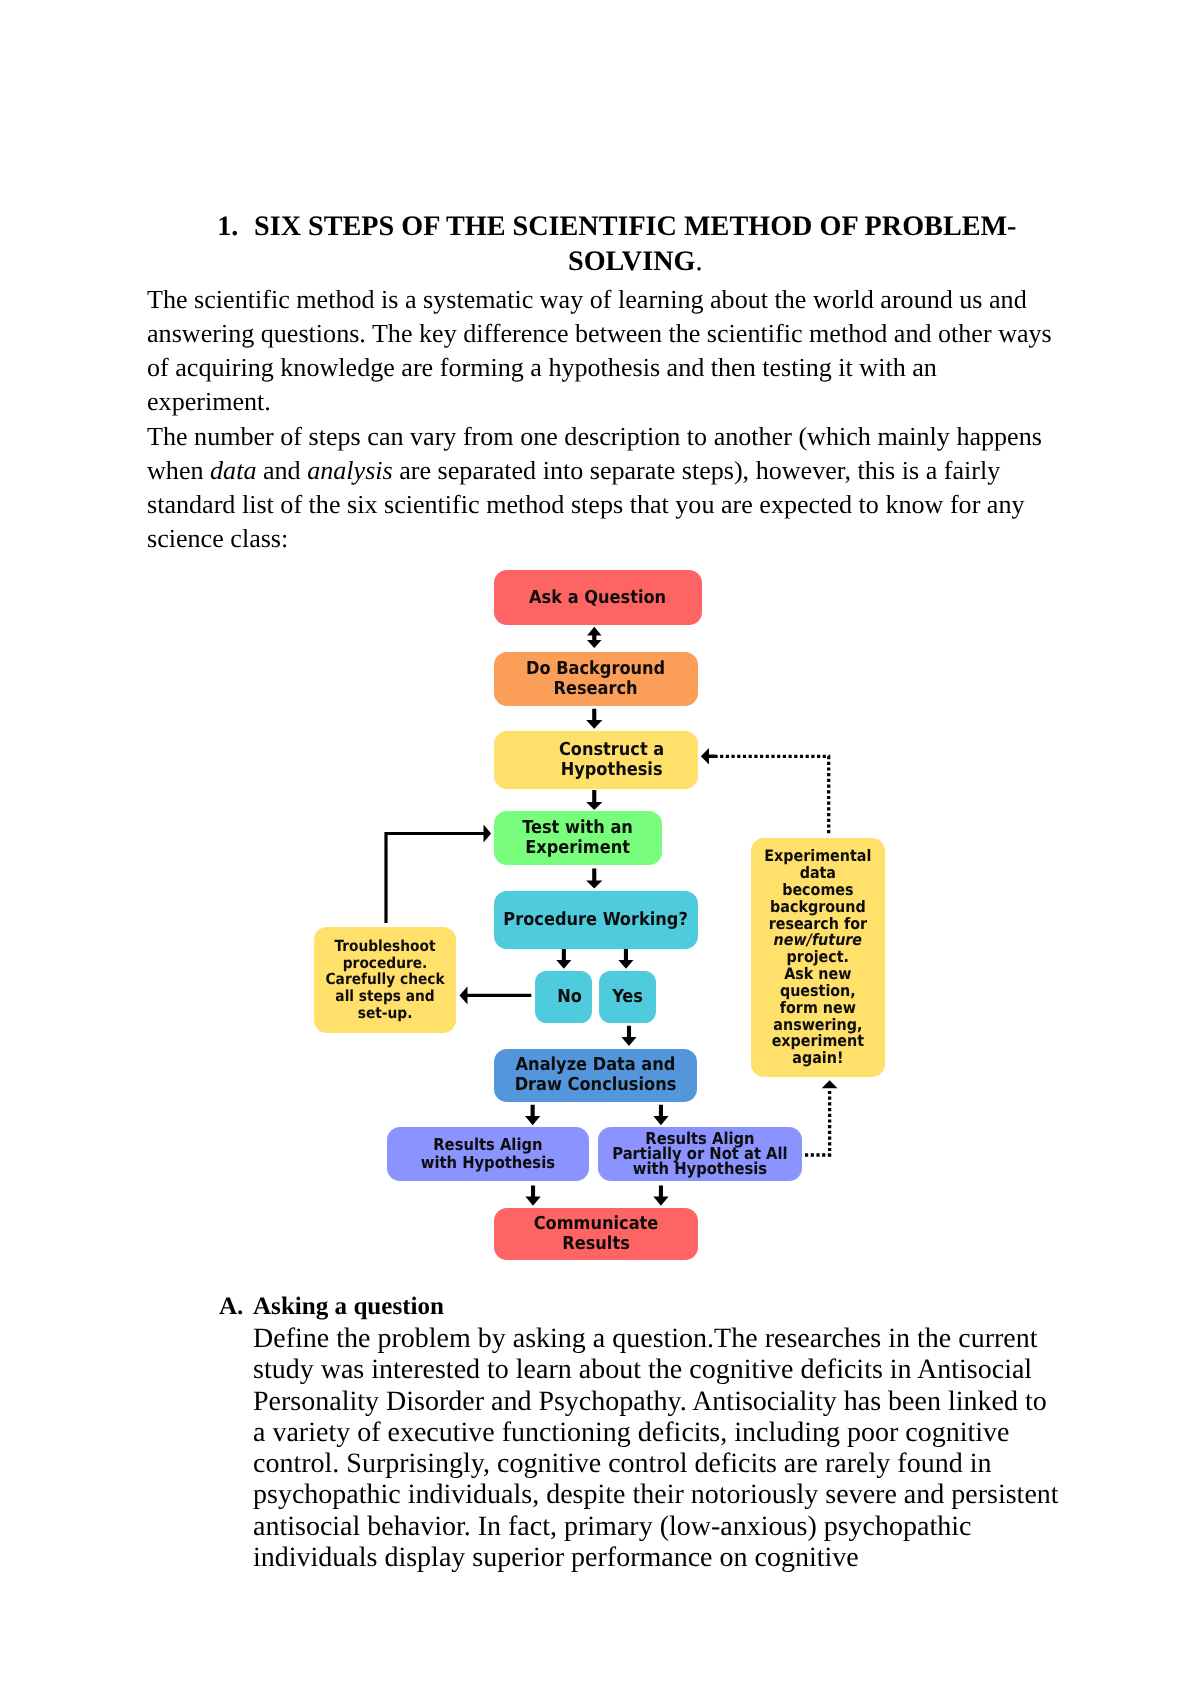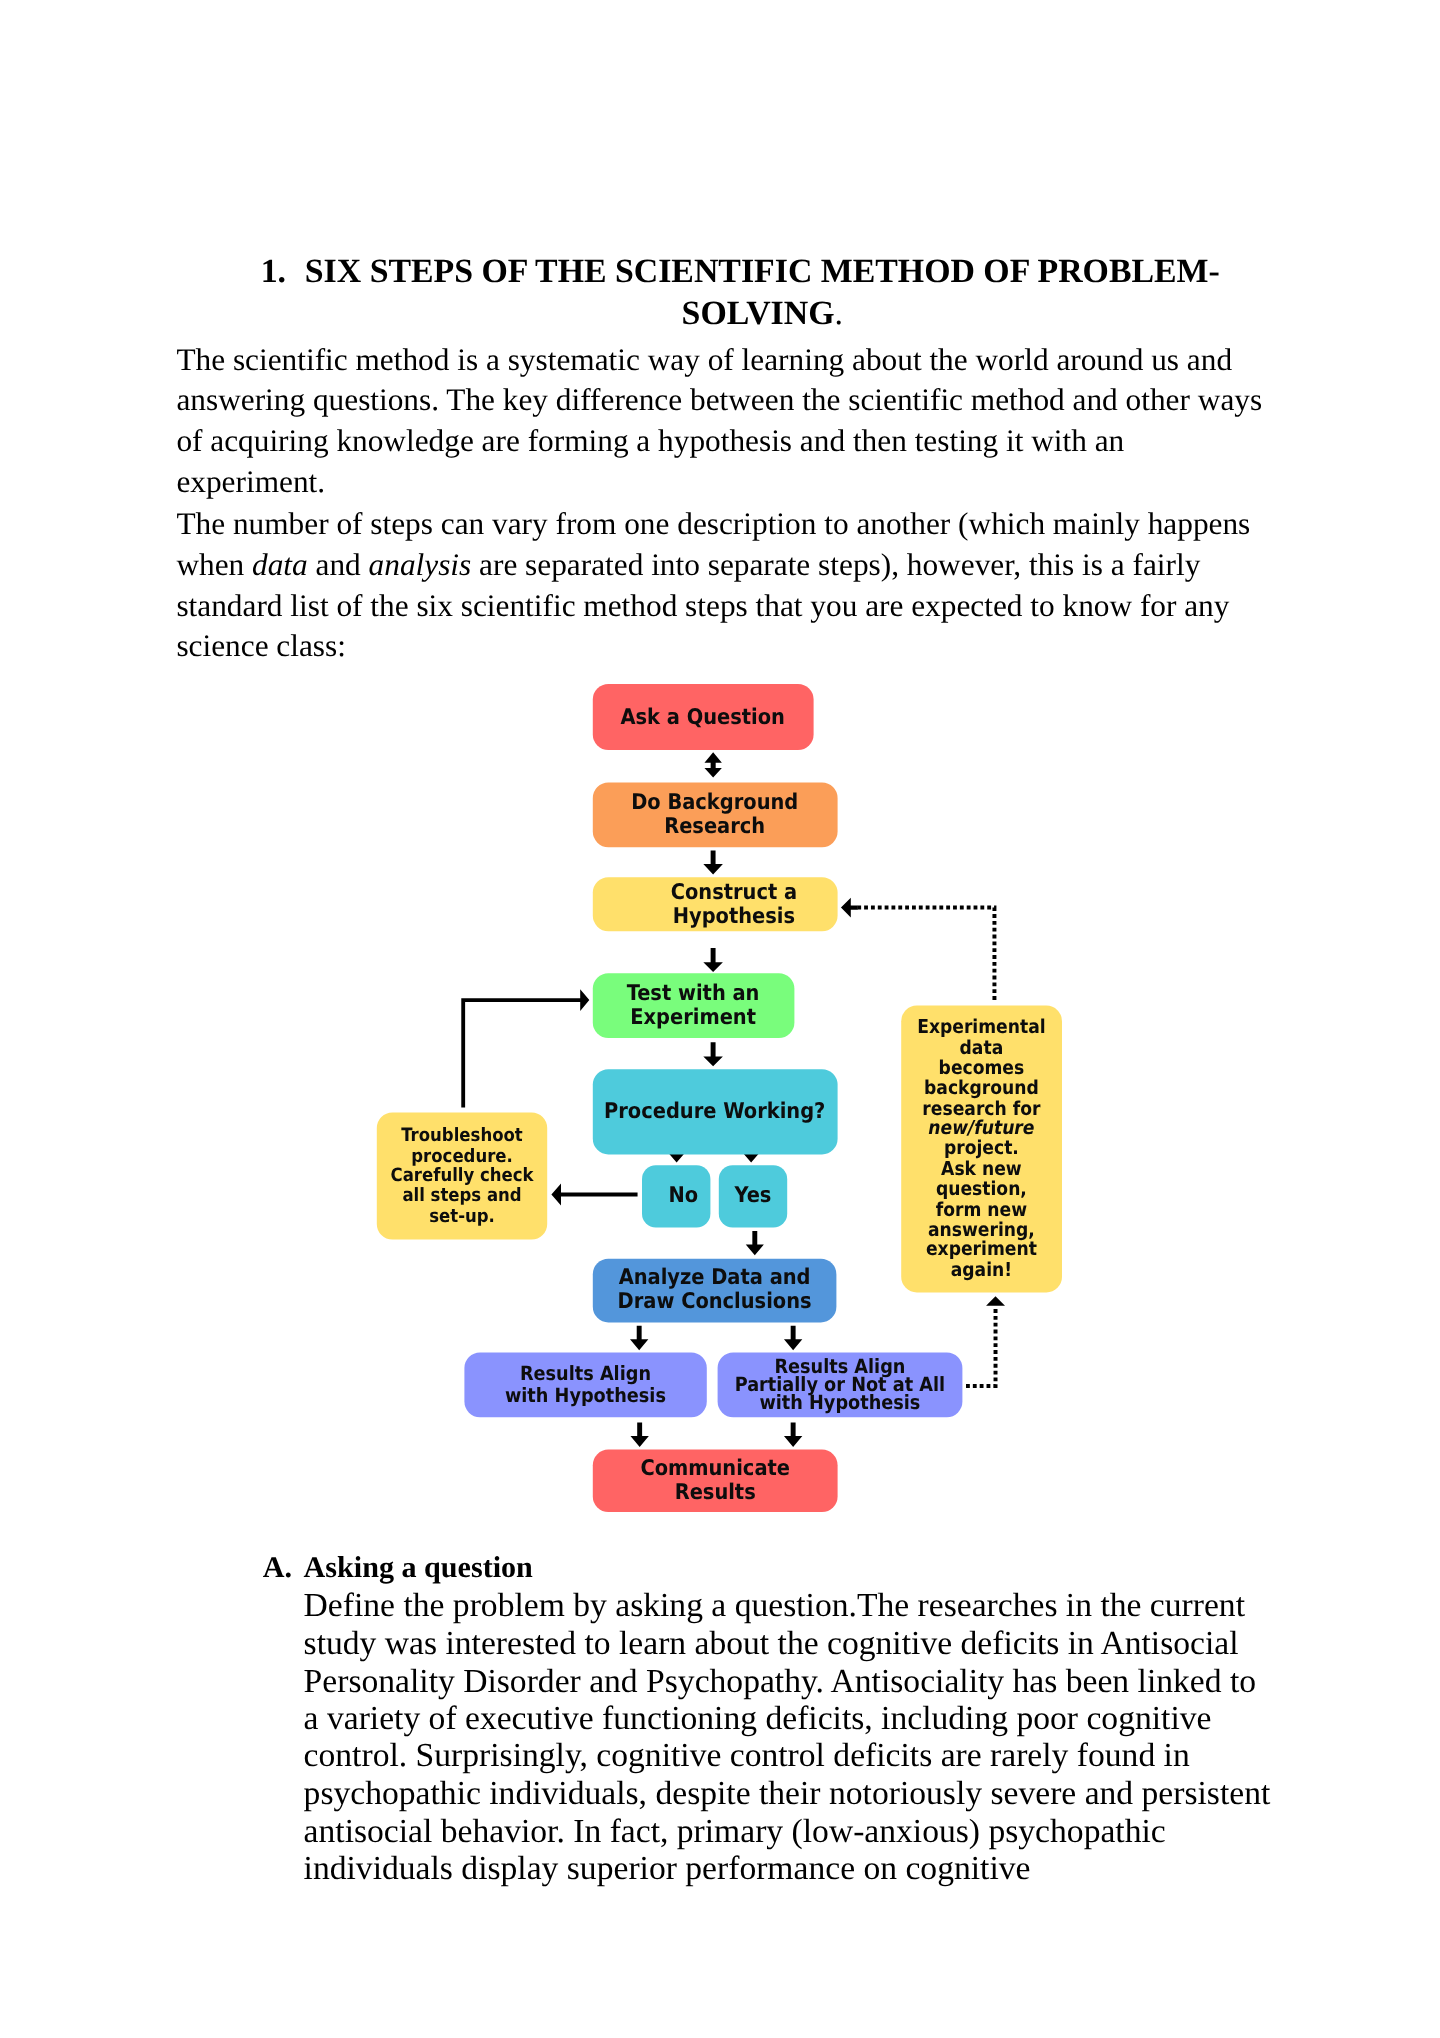--- a/index.html
+++ b/index.html
@@ -83,44 +83,44 @@
       </g>
       <g stroke="#000" fill="none" stroke-width="3.3" stroke-dasharray="3.2 2.5" stroke-linecap="butt">
         <path d="M828.7 833.3 V756.3 H714.8"></path>
         <path d="M805 1155 H829.6 V1089"></path>
       </g>
       <g fill="#000" stroke="none">
         <path d="M700.8 756.3 l8.2 -8.25 v6.45 h5.9 v3.6 h-5.9 v6.45 Z"></path>
         <path d="M829.6 1080.2 l7.9 8 h-15.8 Z"></path>
       </g>
     </svg>
-  <div class="fbox" style="left: 493.6px; top: 570px; width: 184px; height: 55px; background: rgb(255, 100, 100);">
+  <div class="fbox" style="left: 493.6px; top: 570px; width: 208px; height: 55px; background: rgb(255, 100, 100);">
         <span>
           <div class="fline">Ask a Question</div>
         </span>
       </div>
       <div class="fbox" style="left: 493.6px; top: 651.5px; width: 204px; height: 54px; background: rgb(251, 158, 88);">
         <span>
           <div class="fline">Do Background</div>
           <div class="fline">Research</div>
         </span>
       </div>
-      <div class="fbox" style="left: 493.6px; top: 731.3px; width: 204px; height: 45px; background: rgb(255, 224, 107); padding-left: 32px;">
+      <div class="fbox" style="left: 493.6px; top: 731.3px; width: 204px; height: 58px; background: rgb(255, 224, 107); padding-left: 32px;">
         <span>
           <div class="fline">Construct a</div>
           <div class="fline">Hypothesis</div>
         </span>
       </div>
       <div class="fbox" style="left: 493.6px; top: 811.3px; width: 168px; height: 54.1px; background: rgb(121, 253, 124);">
         <span>
           <div class="fline">Test with an</div>
           <div class="fline">Experiment</div>
         </span>
       </div>
-      <div class="fbox" style="left: 493.6px; top: 891.1px; width: 204px; height: 71px; background: rgb(78, 203, 220);">
+      <div class="fbox" style="left: 493.6px; top: 891.1px; width: 204px; height: 58px; background: rgb(78, 203, 220);">
         <span>
           <div class="fline">Procedure Working?</div>
         </span>
       </div>
       <div class="fbox" style="left: 534.7px; top: 970.6px; width: 57.6px; height: 52.2px; background: rgb(78, 203, 220); border-radius: 11.5px; padding-left: 12px;">
         <span>
           <div class="fline">No</div>
         </span>
       </div>
       <div class="fbox" style="left: 598.9px; top: 970.6px; width: 57.2px; height: 52.2px; background: rgb(78, 203, 220); border-radius: 11.5px;">

